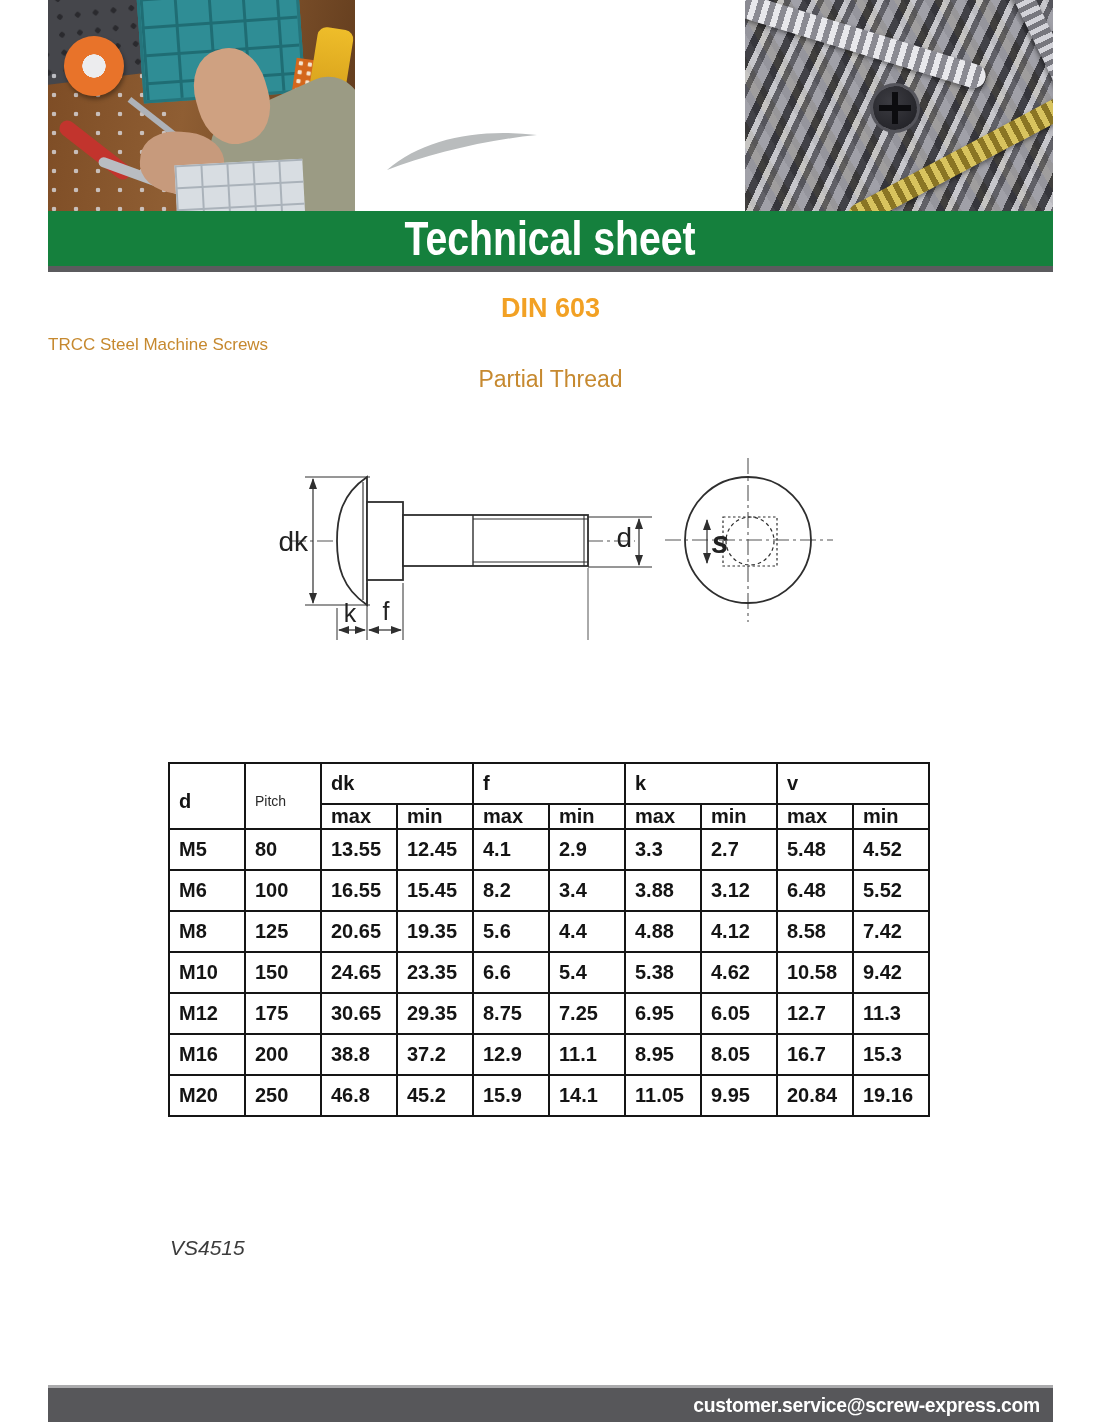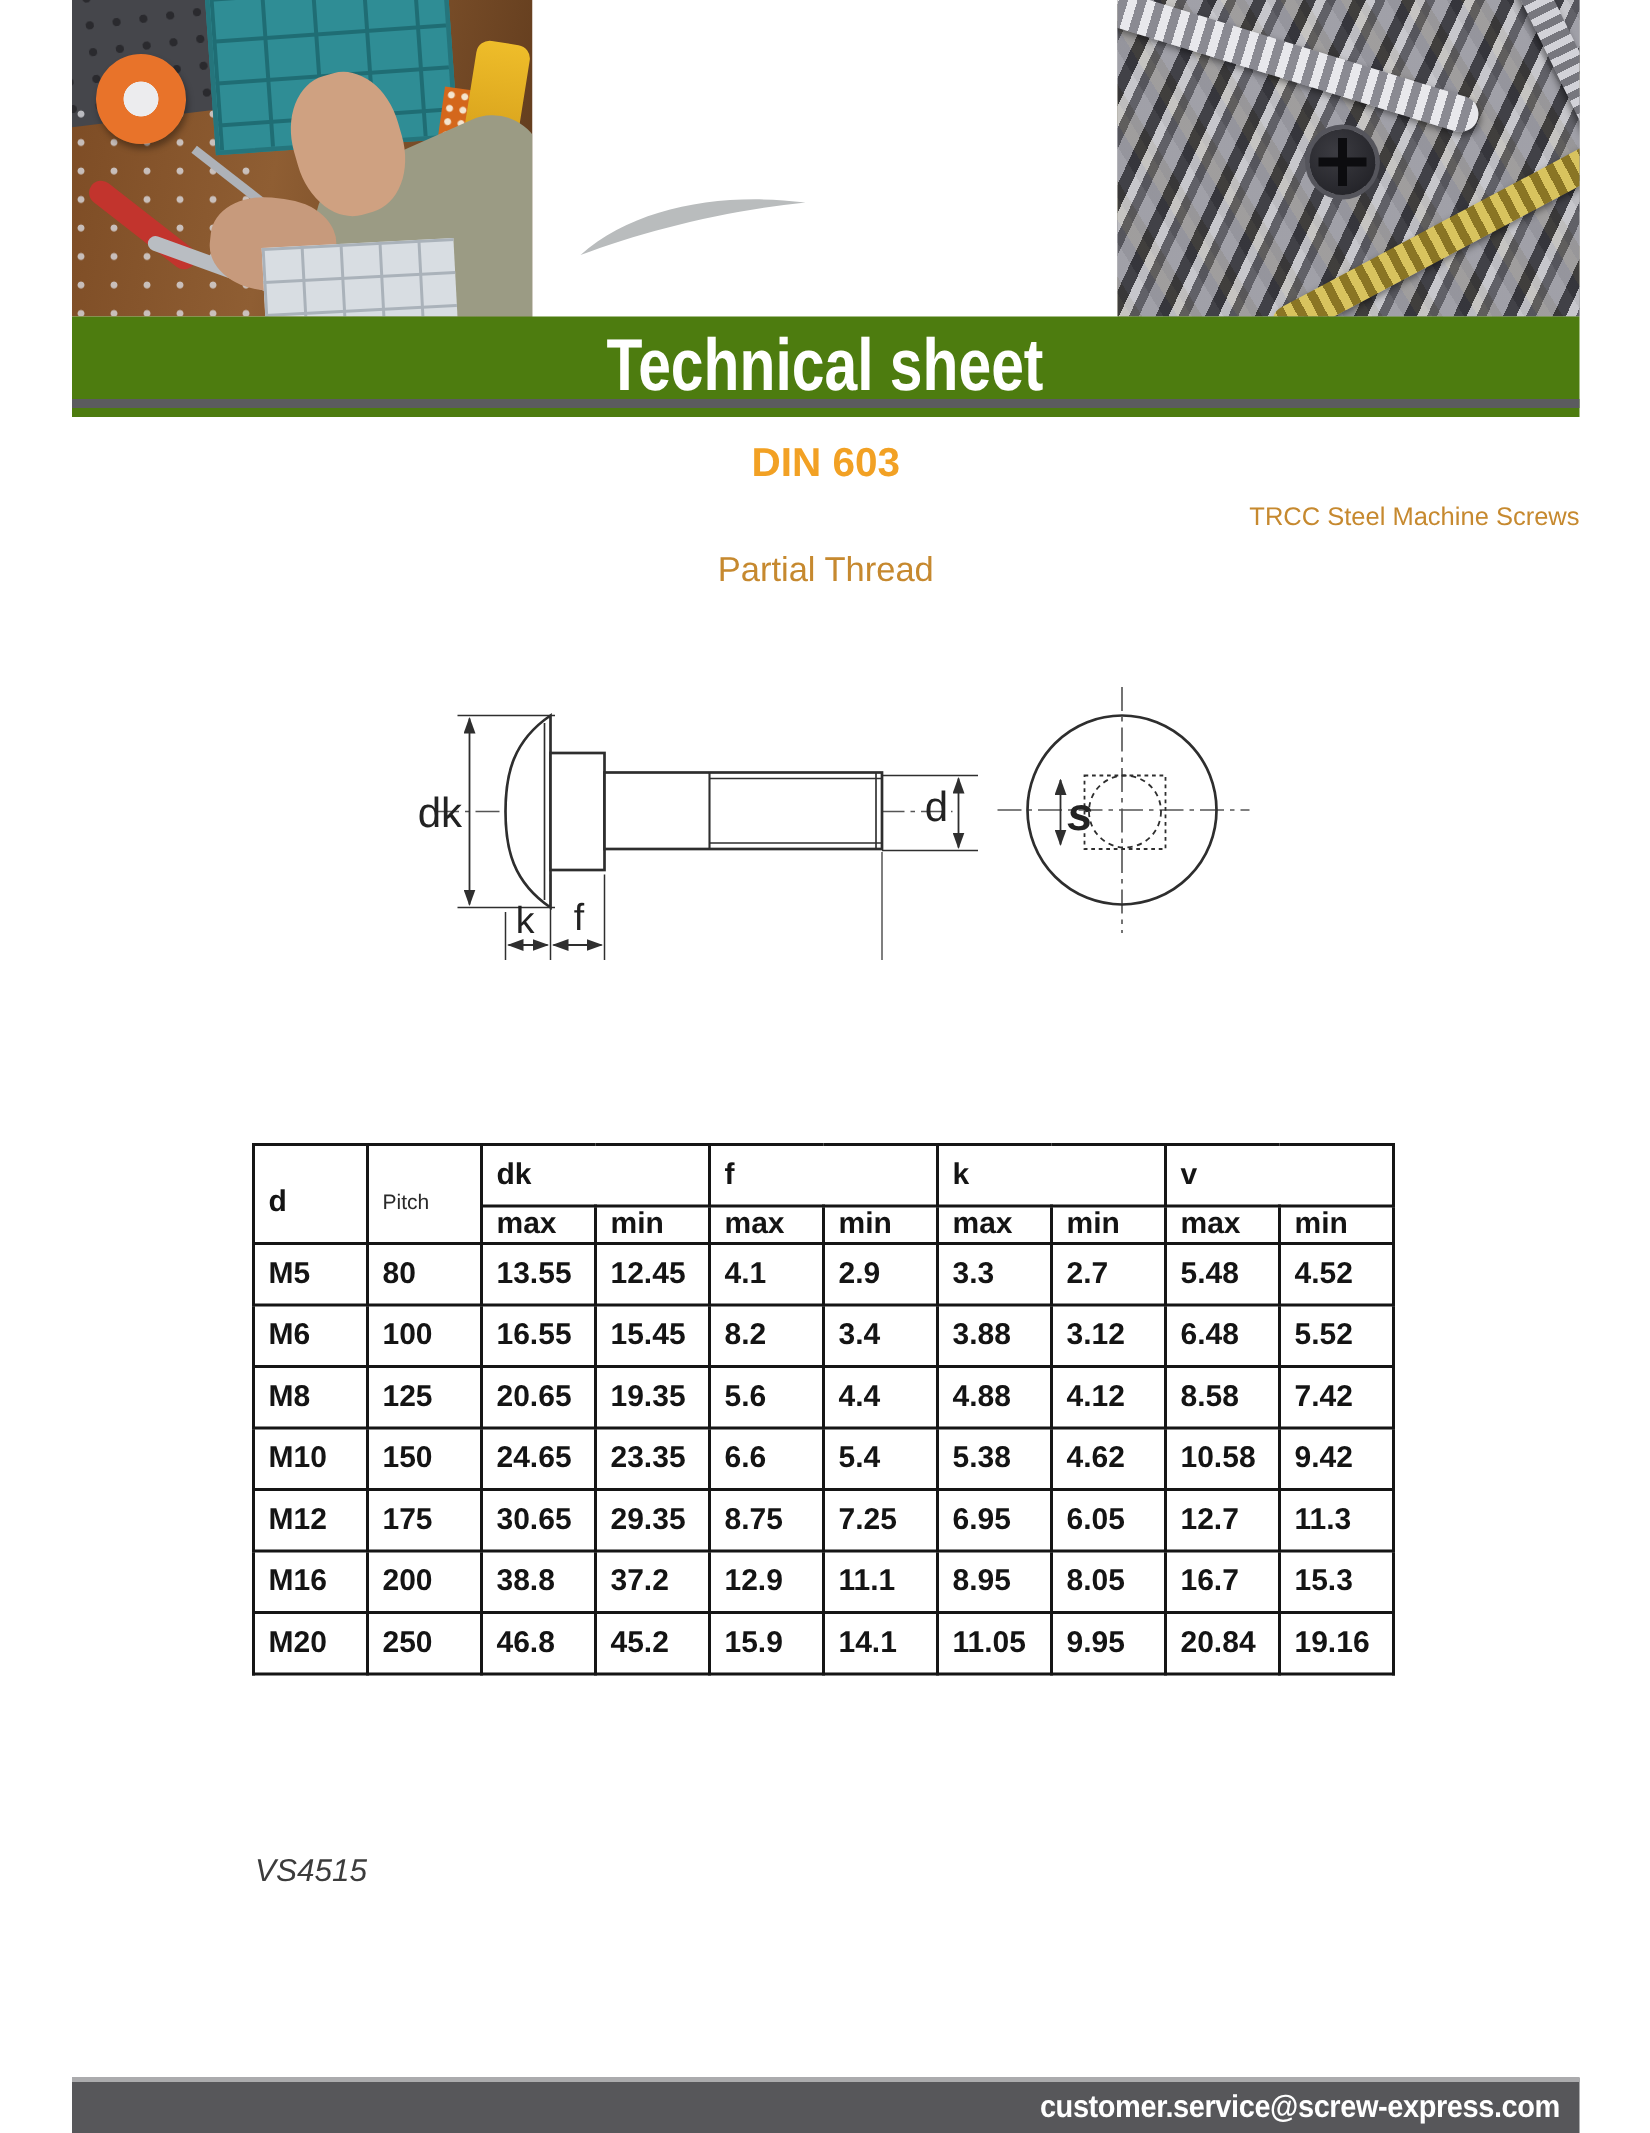--- a/index.html
+++ b/index.html
@@ -61,30 +61,30 @@
   .screw-head::after{left:6px;top:19px;width:32px;height:6px;}
 
   
   .logo{position:absolute;left:0;top:78px;width:390px;text-align:center;white-space:nowrap;
     font-size:42px;font-weight:bold;letter-spacing:-1px;}
   .logo .p1{color:#55565a;}
   .logo .p2{color:#f07d26;font-style:italic;}
   .swoosh{position:absolute;left:30px;top:128px;}
 
   
-  .banner{position:absolute;left:48px;top:211px;width:1005px;height:67px;background:#4d7c0f;
+  .banner{position:absolute;left:48px;top:211px;width:1005px;height:55px;background:#15803d;
     display:flex;align-items:center;justify-content:center;}
   .banner-text{color:#fff;font-weight:bold;font-size:49px;letter-spacing:0;display:inline-block;
     transform:scaleX(.8);line-height:1;}
   .gray-rule{position:absolute;left:48px;top:266px;width:1005px;height:6px;background:#5b5b5e;}
 
   
   .doc-heading{position:absolute;left:48px;top:293px;width:1005px;text-align:center;
     color:#f2a124;font-weight:bold;font-size:27px;}
-  .doc-sub1{position:absolute;left:48px;top:335px;width:1005px;text-align:right;color:#c6892f;font-size:17px;}
+  .doc-sub1{position:absolute;left:48px;top:335px;width:1005px;text-align:left;color:#c6892f;font-size:17px;}
   .doc-sub2{position:absolute;left:48px;top:366px;width:1005px;text-align:center;color:#c6892f;font-size:23px;}
 
   
   .diagram{position:absolute;left:270px;top:450px;width:570px;height:205px;}
   .diagram text{font-family:"Liberation Sans",sans-serif;fill:#222;}
 
   
   table.spec{position:absolute;left:168px;top:762px;border-collapse:collapse;table-layout:fixed;
     font-family:"Liberation Sans",sans-serif;}
   table.spec td,table.spec th{border:2px solid #151515;width:76px;box-sizing:border-box;

